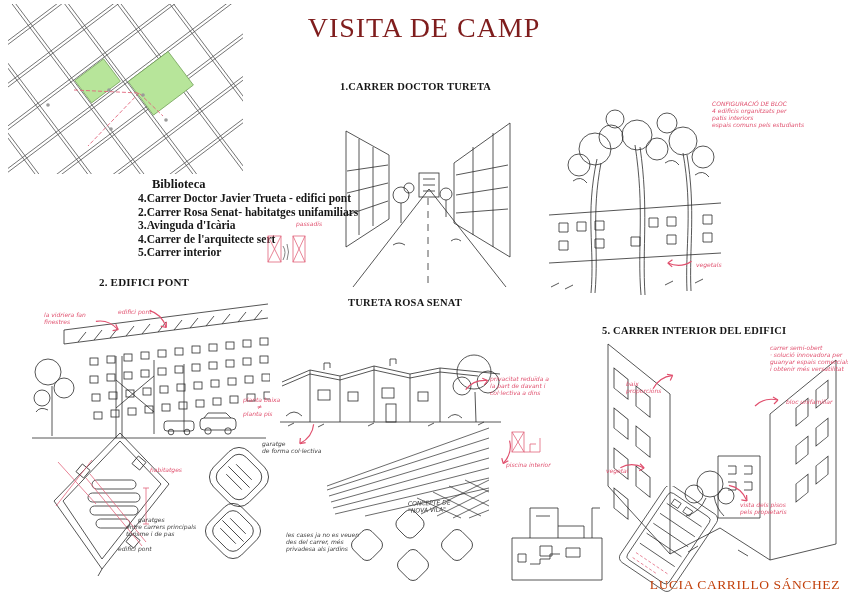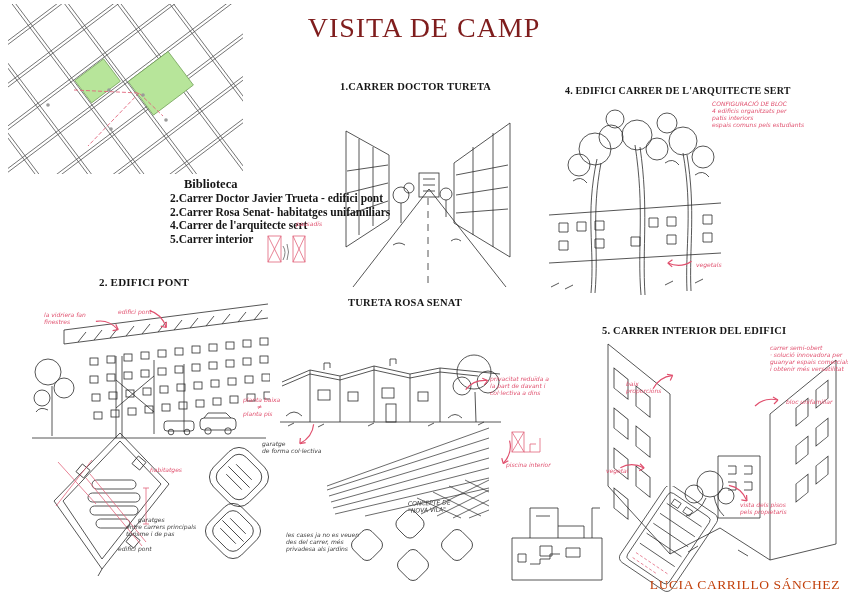--- a/index.html
+++ b/index.html
@@ -3,21 +3,21 @@
 <meta charset="utf-8">
 <style>
   html,body { margin:0; padding:0; background:#e8e8e8; }
   #canvas { position:relative; width:848px; height:600px; background:#ffffff;
             font-family:"Liberation Serif", serif; overflow:hidden; margin:0 auto; }
   .main-title { position:absolute; left:0; right:0; top:12px; text-align:center;
                 font-size:28px; letter-spacing:1px; color:#7f1d1d; font-weight:normal; }
   .panel-title { position:absolute; font-weight:bold; font-size:10px; color:#161616;
                  letter-spacing:0.2px; white-space:nowrap; }
   .panel-title.center { text-align:center; white-space:normal; }
-  .legend { position:absolute; left:138px; top:177px; width:280px; color:#161616;margin-left:32px; }
+  .legend { position:absolute; left:138px; top:177px; width:280px; color:#161616; }
   .legend-heading { font-weight:bold; font-size:12.5px; margin-left:14px; }
   .legend-item { font-weight:bold; font-size:11.5px; line-height:13.5px; }
   .signature { position:absolute; right:8px; top:577px; font-size:13.5px;
                letter-spacing:0.6px; color:#c2410c; }
   .ann { position:absolute; font-family:"DejaVu Sans", sans-serif; font-style:italic;
          font-size:6px; line-height:7px; color:#e0506e; white-space:nowrap; }
   .ann span { display:block; }
   .ann.black { color:#3a3a3a; }
   .sk { position:absolute; }
   .arr { position:absolute; width:26px; height:14px; stroke:#e0506e;
@@ -42,28 +42,28 @@
       <circle cx="101" cy="86" r="1.8"></circle>
         <circle cx="135" cy="91" r="1.8"></circle>
       <circle cx="158" cy="116" r="1.8"></circle>
         <circle cx="103" cy="125" r="1.8"></circle>
       <circle cx="40" cy="101" r="1.8"></circle>
     </g>
   </svg>
 
   <div class="legend">
     <div class="legend-heading">Biblioteca</div>
-    <div class="legend-item">2.Carrer Doctor Javier Trueta - edifici pont</div>
+    <div class="legend-item">4.Carrer Doctor Javier Trueta - edifici pont</div>
     <div class="legend-item">2.Carrer Rosa Senat- habitatges unifamiliars</div>
+    <div class="legend-item">3.Avinguda d'Icària</div>
     <div class="legend-item">4.Carrer de l'arquitecte sert</div>
     <div class="legend-item">5.Carrer interior</div>
   </div>
 
   <div class="panel-title" style="left:340px;top:81px;font-size:10.5px">1.CARRER DOCTOR TURETA</div>
-  <div class="panel-title" style="left:565px;top:85px">4. EDIFICI  CARRER DE L'ARQUITECTE SERT</div>
   <div class="panel-title" style="left:99px;top:276px;font-size:11px">2. EDIFICI PONT</div>
   <div class="panel-title center" style="left:320px;top:296px;width:170px;font-size:10.5px;line-height:13px">
     <span style="display:block">TURETA ROSA SENAT</span>
   </div>
   <div class="panel-title" style="left:602px;top:325px;font-size:10.5px">5. CARRER INTERIOR DEL EDIFICI</div>
 
   <svg class="sk" style="left:333px;top:95px" width="190" height="195" viewBox="0 0 190 195" stroke="#2b2b2b" fill="none" stroke-width="0.8">
     <path d="M20,192 L96,94 M173,192 L96,94"></path>
     <path d="M95,188 V100" stroke-dasharray="7 6"></path>
     <path d="M13,36 V152 L56,124 V60 L13,36 M26,44 V140 M40,52 V131"></path>

